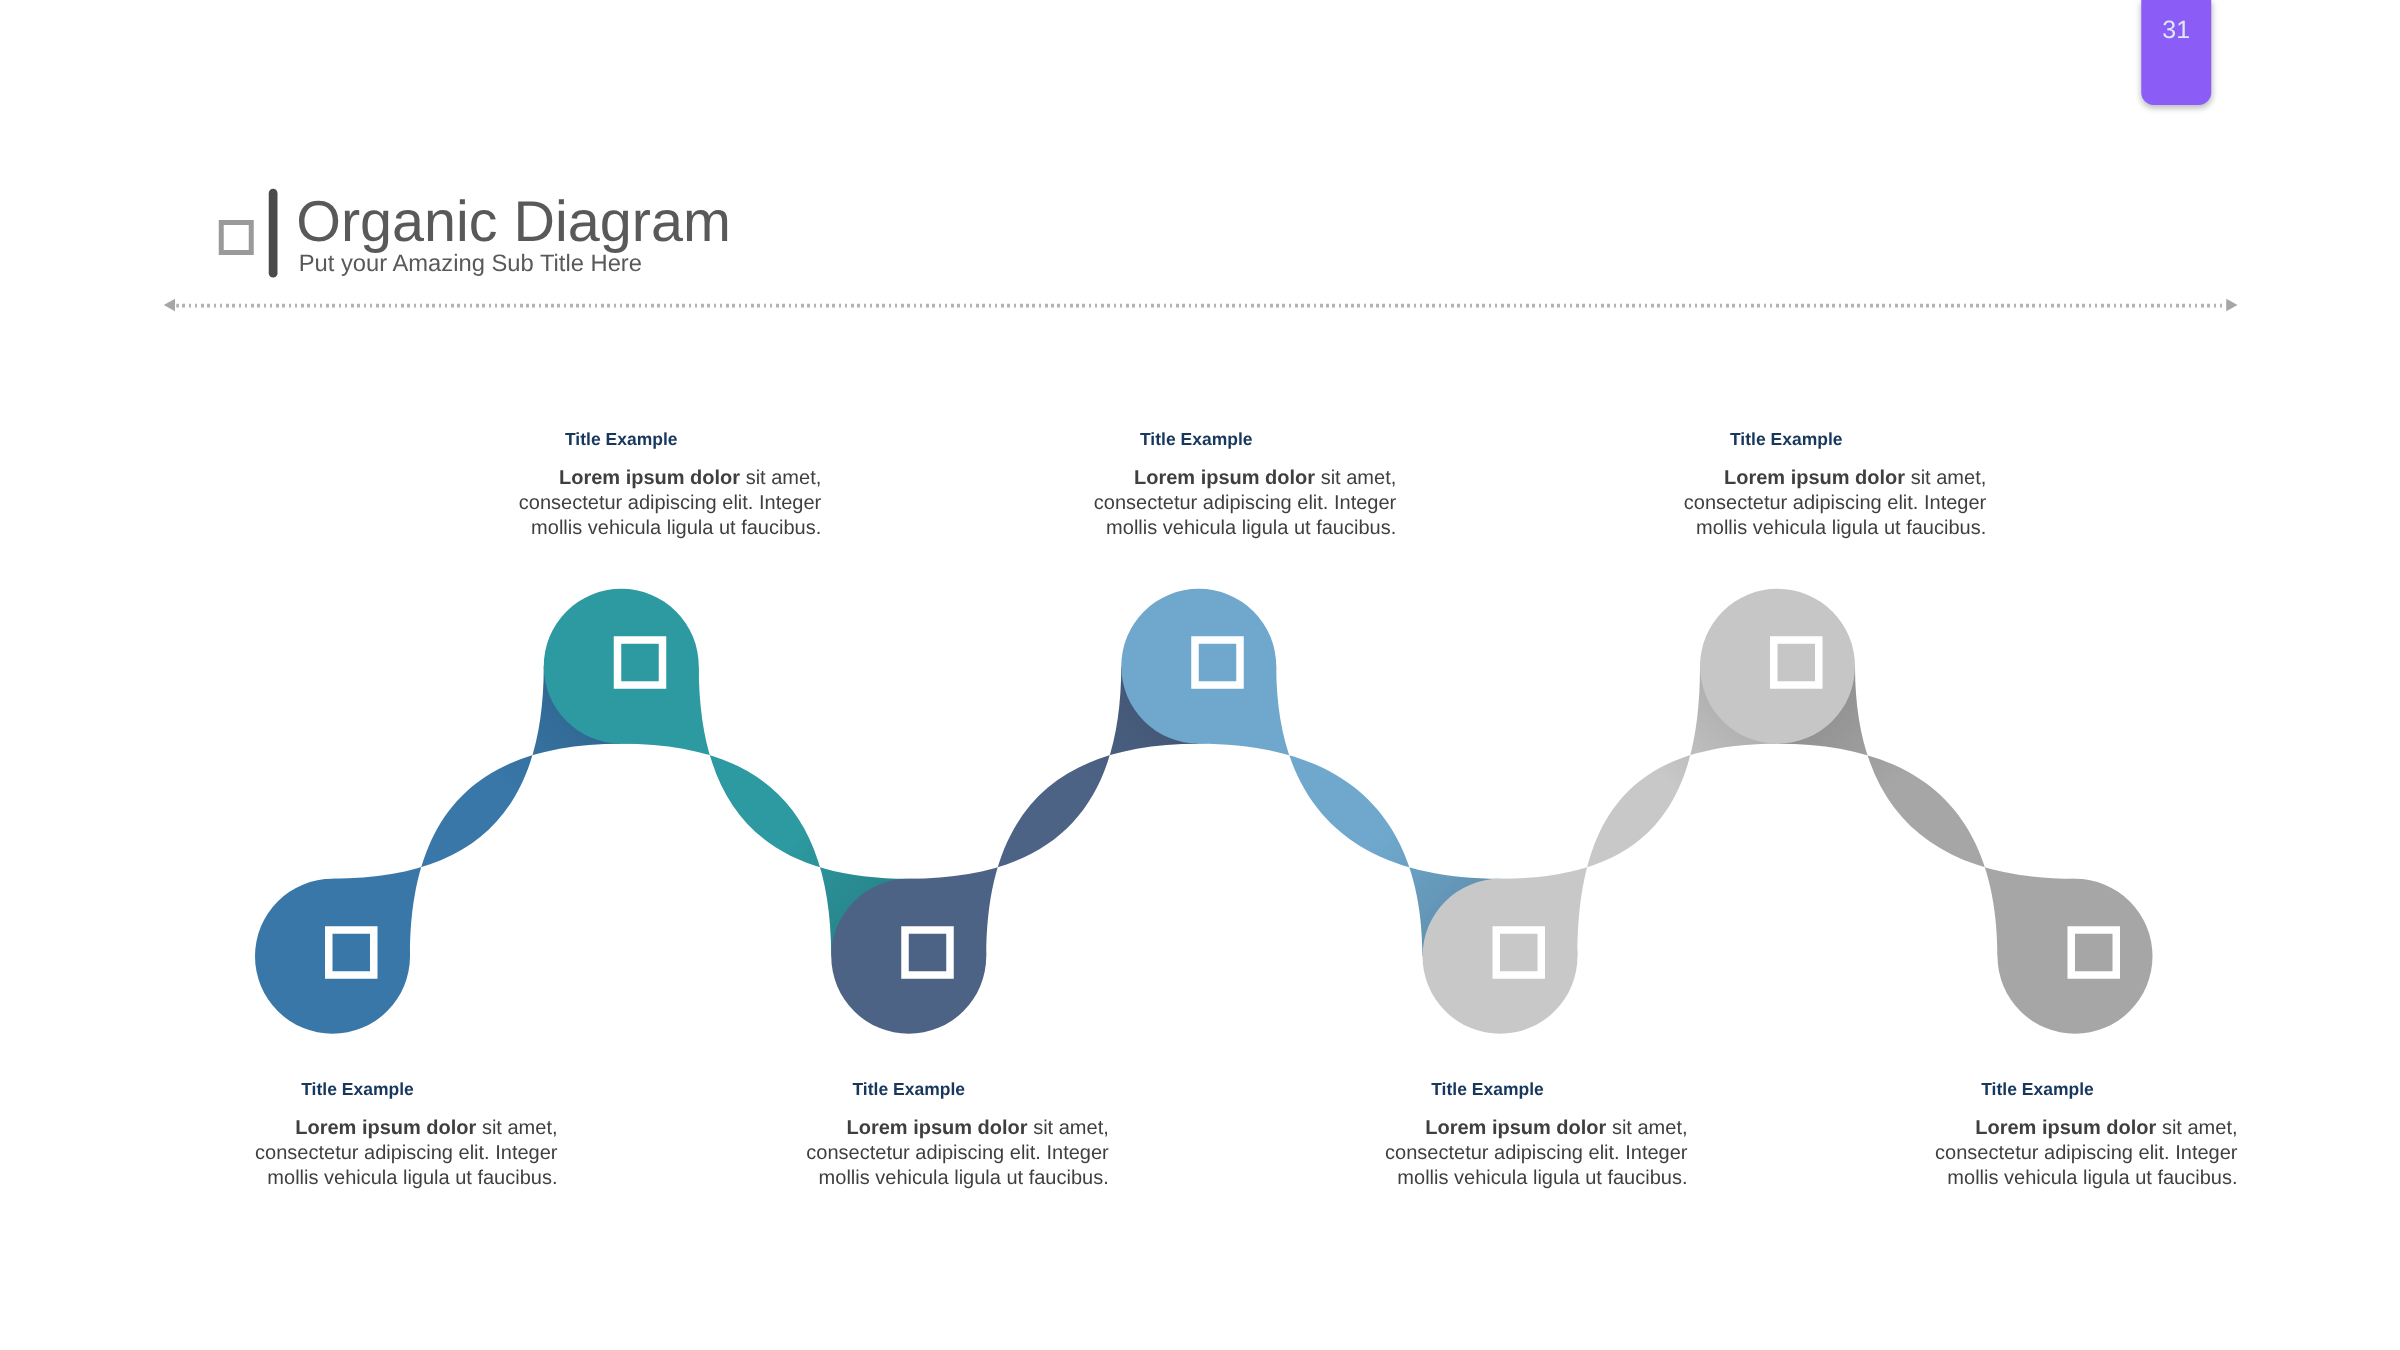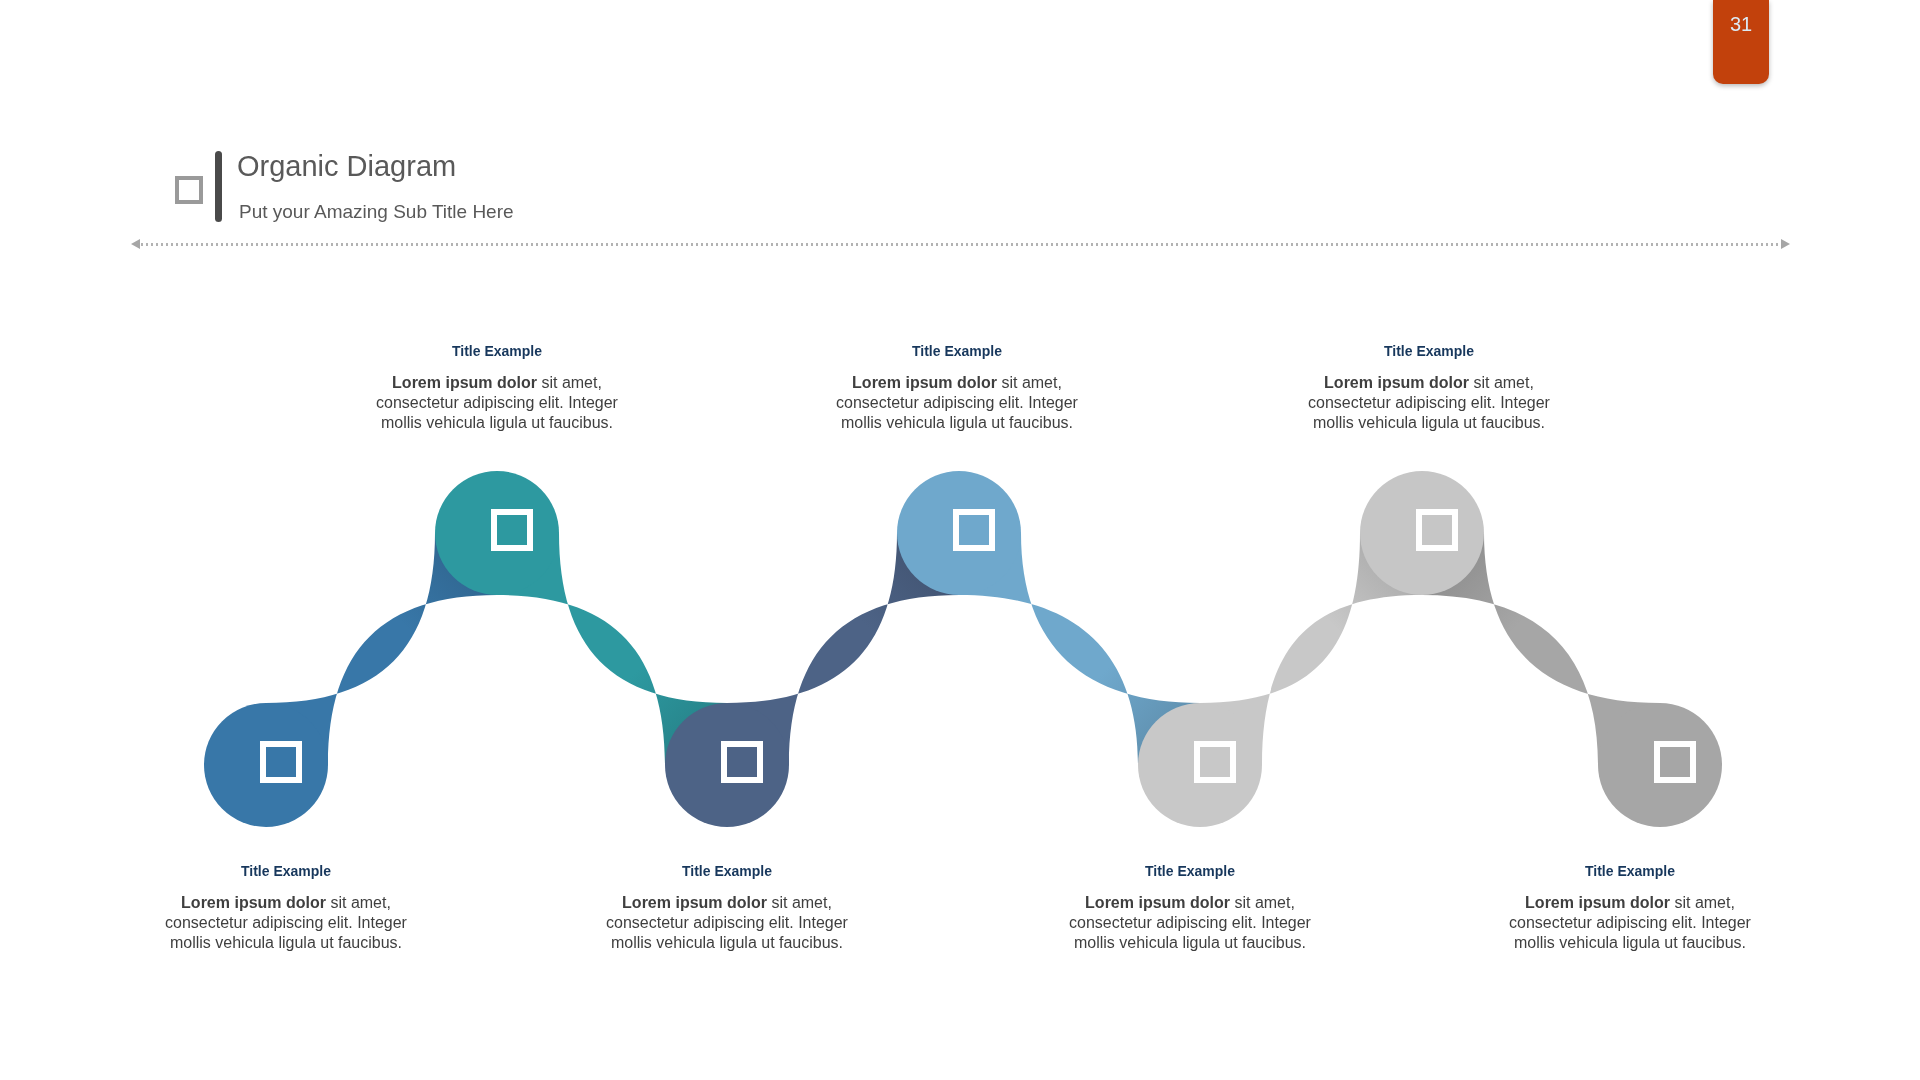--- a/index.html
+++ b/index.html
@@ -7,45 +7,45 @@
          font-family:"Liberation Sans",sans-serif;}
 
   
   .badge{position:absolute;left:1713px;top:0;width:56px;height:84px;
          border-radius:0 0 10px 10px;box-shadow:0 2px 5px rgba(0,0,0,.28);
          color:#dcEAF4;font-size:20px;text-align:center;padding-top:13px;box-sizing:border-box;}
 
   
   .hdr-square{position:absolute;left:175px;top:176px;width:20px;height:20px;border:4px solid #9A9A9A;}
   .hdr-bar{position:absolute;left:215px;top:151px;width:7px;height:71px;background:#4A4A4A;border-radius:4px;}
-  .hdr-title{position:absolute;left:237px;top:150px;font-size:29px;color:#595959;white-space:nowrap;}
+  .hdr-title{position:absolute;left:237px;top:150px;font-size:46px;color:#595959;white-space:nowrap;}
   .hdr-sub{position:absolute;left:239px;top:201px;font-size:19px;color:#595959;white-space:nowrap;}
 
   
   .divider{position:absolute;left:141px;top:243px;width:1640px;height:3px;
            background:repeating-linear-gradient(90deg,#B3B3B3 0 2px,transparent 2px 5px);}
   .arrow{position:absolute;top:239px;width:0;height:0;border-top:5px solid transparent;border-bottom:5px solid transparent;}
   .arrow.left{left:131px;border-right:9px solid #A6A6A6;}
   .arrow.right{left:1781px;border-left:9px solid #A6A6A6;}
 
   
   .diagram{position:absolute;left:0;top:0;}
 
   
   .tbox{position:absolute;width:320px;text-align:center;}
   .tbox .ttl{font-size:14px;font-weight:bold;color:#17375C;line-height:26px;margin-bottom:9px;}
-  .tbox .body{font-size:16px;color:#3F3F3F;line-height:20px;}
+  .tbox .body{font-size:16px;color:#3F3F3F;line-height:20px;text-align:right;}
   .tbox .body .b{font-weight:bold;}
 </style>
 </head>
 <body>
 
 <div class="stage">
 
-  <div class="badge" style="background: #c2410c;">
+  <div class="badge" style="background: #8b5cf6;">
     <span>31</span>
   </div>
 
   <div class="hdr-square"></div>
   <div class="hdr-bar"></div>
   <div class="hdr-title">Organic Diagram</div>
   <div class="hdr-sub">Put your Amazing Sub Title Here</div>
 
   <div class="arrow left"></div>
   <div class="divider"></div>

